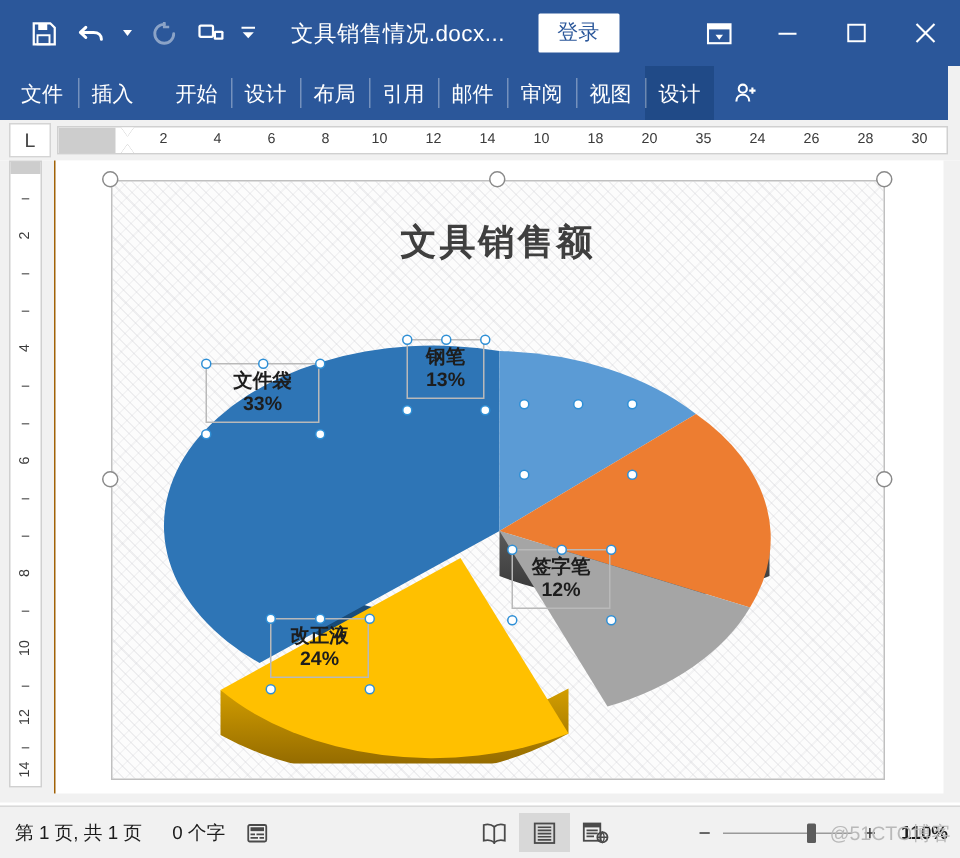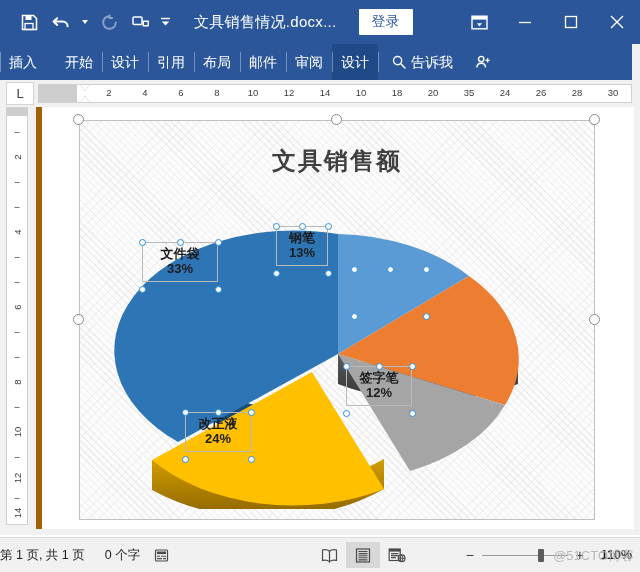--- a/index.html
+++ b/index.html
@@ -102,21 +102,21 @@
     position:absolute;left:50%;transform:translate(-50%,-50%) rotate(-90deg);
     font-size:9.5px;color:#3a3a3a;
   }
   .vtick{
     position:absolute;left:50%;transform:translateX(-50%);width:5px;height:1px;background:#777;
   }
   .vmargin{position:absolute;left:0;right:0;top:0;height:8px;background:#cdcdcd;}
 
   .page{
     position:absolute;left:36px;top:0;width:592px;height:422px;background:#fff;
-    border-left:6px solid #a16207;
+    border-left:1px solid #a16207;
   }
 
   
   .chartobj{
     position:absolute;left:37px;top:13px;width:516px;height:400px;
     border:1px solid #c0c0c0;box-sizing:border-box;
     background:#fcfcfc;
     background-image:
       repeating-linear-gradient(45deg, rgba(205,205,210,.30) 0 1px, rgba(0,0,0,0) 1px 5px),
       repeating-linear-gradient(-45deg, rgba(205,205,210,.18) 0 1px, rgba(0,0,0,0) 1px 7px);
@@ -144,21 +144,21 @@
     position:absolute;width:7px;height:7px;border-radius:50%;
     background:#fff;border:1.3px solid #2e8fd6;box-sizing:border-box;
   }
 
   
   .statusbar{
     position:absolute;left:0;bottom:0;width:640px;height:34px;background:#f1f1f1;
     border-top:1px solid #d9d9d9;display:flex;align-items:center;
   }
   .st-text{font-size:12.5px;color:#1c1c1c;white-space:nowrap;}
-  .st-pages{margin-left:0;}
+  .st-pages{margin-left:10px;}
   .st-words{margin-left:20px;}
   .st-proof{margin-left:14px;display:flex;align-items:center;}
   .viewbtns{position:absolute;left:312px;top:0;height:34px;display:flex;align-items:center;}
   .vbtn{width:34px;height:26px;display:flex;align-items:center;justify-content:center;}
   .vbtn.sel{background:#d8d8d8;}
   .zoomwrap{position:absolute;right:8px;top:0;height:34px;display:flex;align-items:center;gap:6px;}
   .zminus{font-size:14px;color:#3a3a3a;line-height:1;padding:0 2px;}
   .zplus{font-size:14px;color:#3a3a3a;line-height:1;padding:0 2px;}
   .ztrack{position:relative;width:86px;height:12px;display:flex;align-items:center;}
   .ztrack::before{content:"";position:absolute;left:0;right:0;height:1px;background:#9a9a9a;}
@@ -236,35 +236,30 @@
       </div>
       <div class="wbtn">
         <svg width="16" height="16" viewBox="0 0 16 16">
             <path d="M2 2 L14 14 M14 2 L2 14" stroke="#fff" stroke-width="1.4"></path>
           </svg>
       </div>
     </div>
   </div>
 
   <div class="ribbon">
+    <div class="tab file">文件</div>
     <div class="tab sep">插入</div>
     <div class="tab gap">开始</div>
     <div class="tab sep">设计</div>
+    <div class="tab sep">布局</div>
     <div class="tab sep">引用</div>
-    <div class="tab sep">布局</div>
     <div class="tab sep">邮件</div>
     <div class="tab sep">审阅</div>
+    <div class="tab sep">视图</div>
     <div class="tab sep active">设计</div>
-    <div class="tab icony sep">
-      <svg width="14" height="14" viewBox="0 0 14 14">
-          <circle cx="5.6" cy="5.6" r="4.1" fill="none" stroke="#fff" stroke-width="1.4"></circle>
-          <path d="M8.8 8.8 L13 13" stroke="#fff" stroke-width="1.5" stroke-linecap="round"></path>
-        </svg>
-      <span>告诉我</span>
-    </div>
     <div class="tab icony">
       <svg width="15" height="14" viewBox="0 0 15 14">
           <circle cx="5.2" cy="4.1" r="2.7" fill="none" stroke="#fff" stroke-width="1.4"></circle>
           <path d="M0.9 12.6c0-2.7 1.9-4.4 4.3-4.4s4.3 1.7 4.3 4.4" fill="none" stroke="#fff" stroke-width="1.4"></path>
           <path d="M11.6 3.3v4.2 M9.5 5.4h4.2" stroke="#fff" stroke-width="1.4"></path>
         </svg>
 
     </div>
     <span class="overflow-arrow"></span>
   </div>

